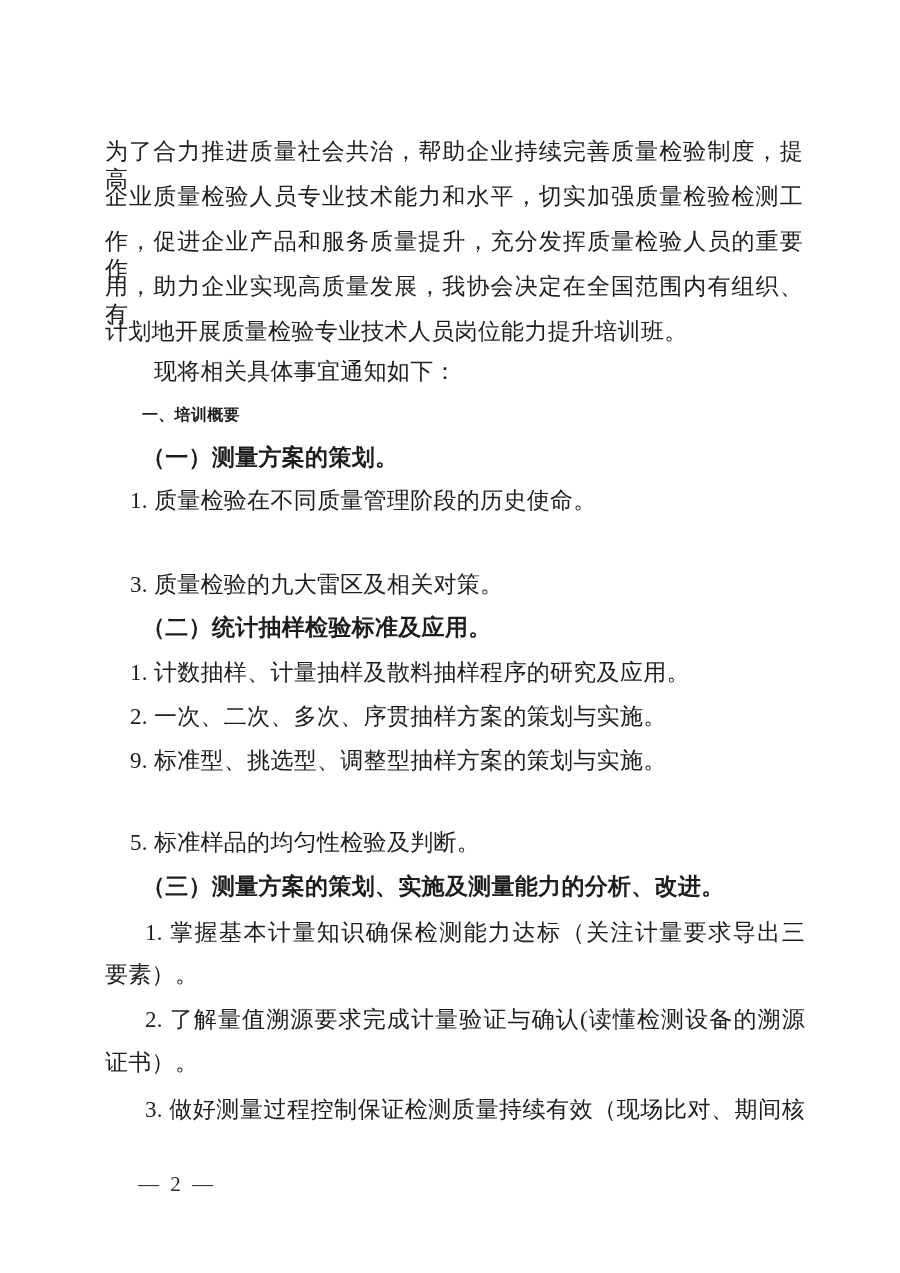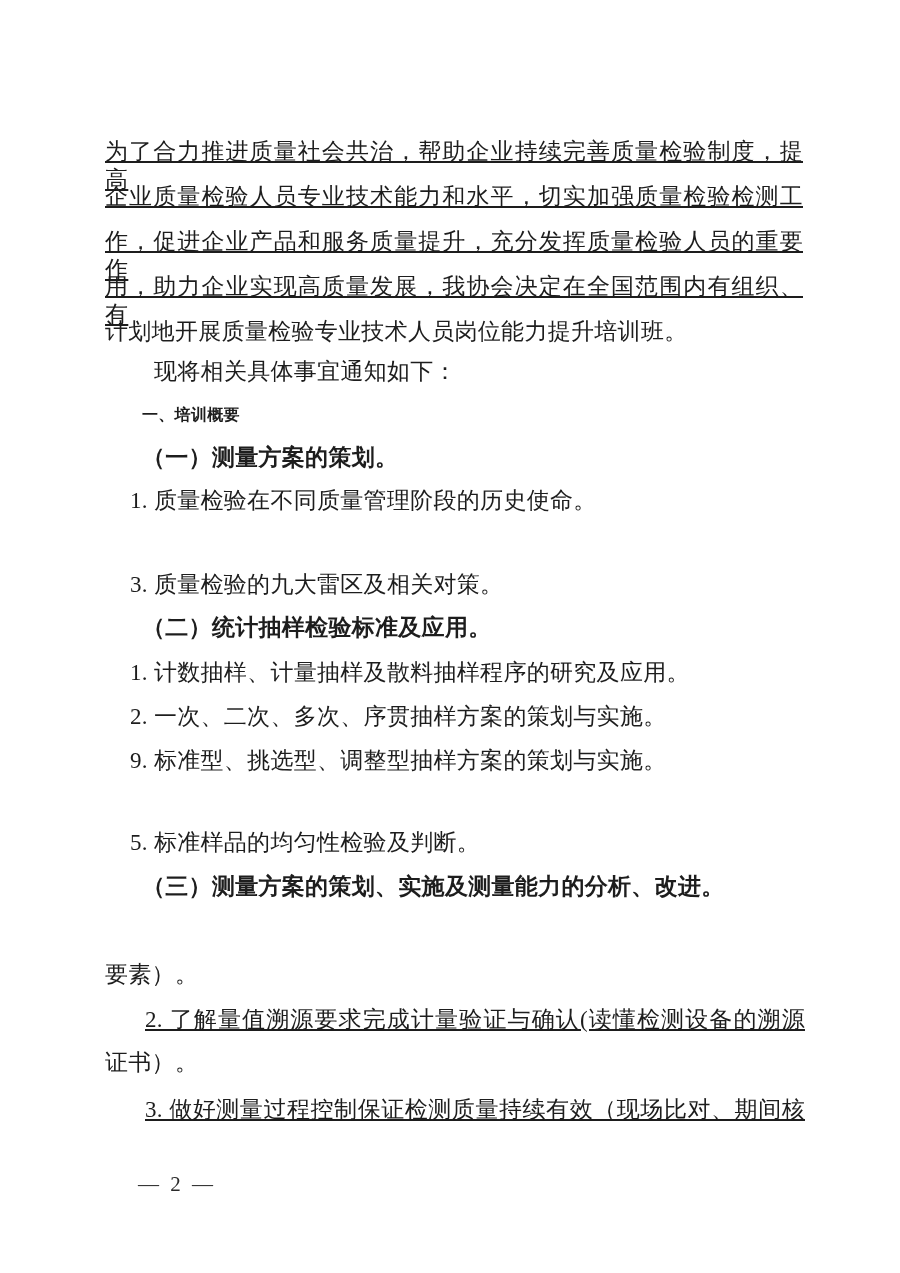--- a/index.html
+++ b/index.html
@@ -19,21 +19,20 @@
     font-size: 23px;
     line-height: 28px;
     white-space: nowrap;
     letter-spacing: 0.3px;
   }
   
   .jst {
     white-space: normal;
     text-align: justify;
     text-align-last: justify;
-    text-decoration: underline;
   }
   .body-left   { left: 105px; }
   .body-just   { left: 105px; width: 698px; }
   .indent      { left: 154px; }
   .item        { left: 130px; }
   .item-just   { left: 145px; width: 660px; }
   .head-left   { left: 142px; }
   .h-sans {
     font-family: "Liberation Sans", sans-serif;
     font-weight: 700;
@@ -68,20 +67,21 @@
   <div class="ln item" style="top:487px">1. 质量检验在不同质量管理阶段的历史使命。</div>
   <div class="ln item" style="top:571px">3. 质量检验的九大雷区及相关对策。</div>
 
   <div class="ln head-left h-serif" style="top:614px">（二）统计抽样检验标准及应用。</div>
   <div class="ln item" style="top:659px">1. 计数抽样、计量抽样及散料抽样程序的研究及应用。</div>
   <div class="ln item" style="top:703px">2. 一次、二次、多次、序贯抽样方案的策划与实施。</div>
   <div class="ln item" style="top:747px">9. 标准型、挑选型、调整型抽样方案的策划与实施。</div>
   <div class="ln item" style="top:829px">5. 标准样品的均匀性检验及判断。</div>
 
   <div class="ln head-left h-serif" style="top:873px">（三）测量方案的策划、实施及测量能力的分析、改进。</div>
+  <div class="ln item-just jst" style="top:919px">1. 掌握基本计量知识确保检测能力达标（关注计量要求导出三</div>
   <div class="ln body-left" style="top:961px">要素）。</div>
   <div class="ln item-just jst" style="top:1006px">2. 了解量值溯源要求完成计量验证与确认(读懂检测设备的溯源</div>
   <div class="ln body-left" style="top:1049px">证书）。</div>
   <div class="ln item-just jst" style="top:1096px">3. 做好测量过程控制保证检测质量持续有效（现场比对、期间核</div>
 
   <div class="ln footer" style="top:1170px; left:138px">— 2 —</div>
 
 </div>
 
 </body></html>

